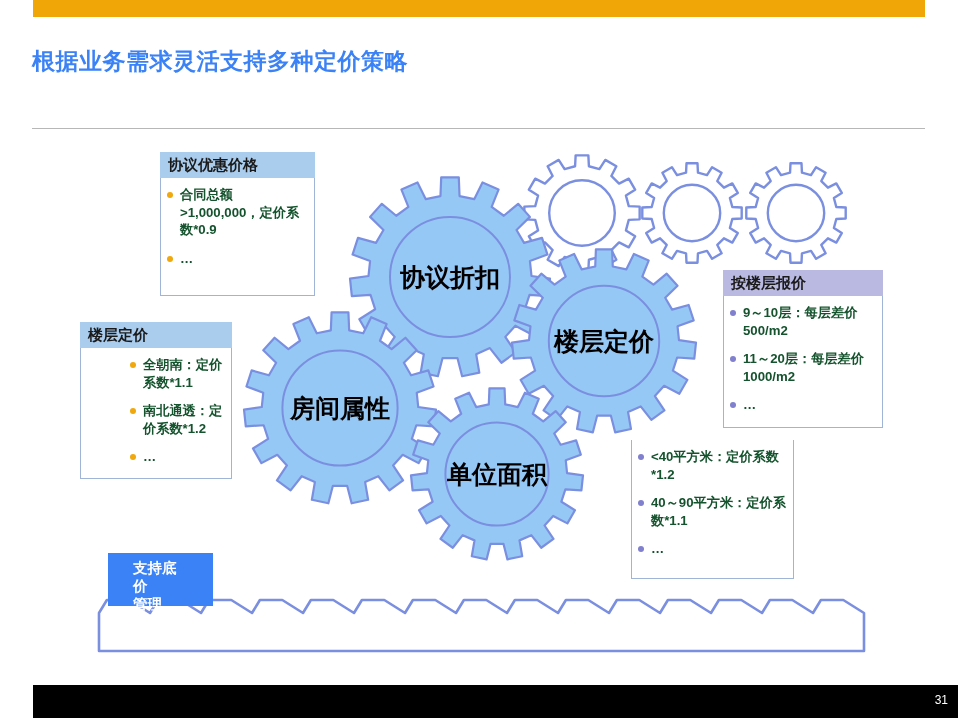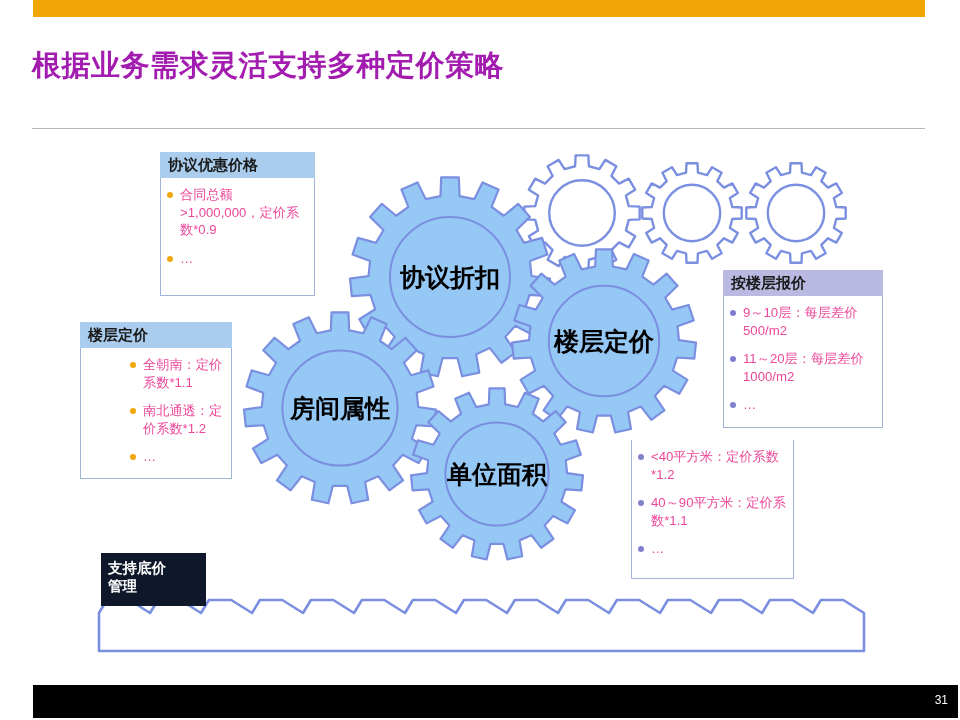--- a/index.html
+++ b/index.html
@@ -8,21 +8,21 @@
     font-family:"Liberation Sans","DejaVu Sans",sans-serif;
   }
   #slide{position:absolute;left:0;top:0;width:960px;height:720px;}
 
   
   .topbar{position:absolute;left:33px;top:0;width:892px;height:17px;background:#EFA606;}
 
   
   .title{
     position:absolute;left:32px;top:46px;width:880px;
-    font-size:29px;font-weight:bold;color:#a21caf;letter-spacing:0.5px;
+    font-size:23px;font-weight:bold;color:#3b82f6;letter-spacing:0.5px;
     white-space:nowrap;
   }
   .title-rule{position:absolute;left:32px;top:128px;width:893px;height:1px;background:#B7B7B7;}
 
   
   .botbar{position:absolute;left:33px;top:685px;width:925px;height:33px;background:#000000;}
   .pagenum{position:absolute;right:10px;top:8px;font-size:12px;color:#ffffff;}
 
   
   .gears{position:absolute;left:0;top:0;width:960px;height:720px;}
@@ -35,21 +35,21 @@
     box-sizing:border-box;
   }
   .card .body{
     border:1px solid #9FB4D6;border-top:none;
     padding:8px 6px 8px 4px;box-sizing:border-box;
     background:#ffffff;
   }
   .card ul{margin:0;padding:0;list-style:none;}
   .card li{
     position:relative;padding-left:15px;margin-bottom:11px;
-    font-size:13.2px;line-height:1.33;color:#ec4899;
+    font-size:13.2px;line-height:1.33;color:#14532d;font-weight:bold;
   }
   .card li:last-child{margin-bottom:0;}
   .card li::before{
     content:"";position:absolute;left:2px;top:6px;
     width:6px;height:6px;border-radius:50%;
   }
   .card.blue .hdr{background:#AACDEE;}
   .card.blue li::before{background:#F0A80C;}
   .card.purple .hdr{background:#B9B9E2;}
   .card.purple li::before{background:#8080CE;}
@@ -59,23 +59,23 @@
   #card-agreement .body{height:118px;}
   #card-orientation{left:80px;top:322px;width:152px;}
   #card-orientation .body{height:131px;padding-left:47px;}
   #card-floor{left:723px;top:270px;width:160px;}
   #card-floor .body{height:132px;}
   #card-area{left:631px;top:440px;width:163px;}
   #card-area .body{height:139px;}
 
   
   .baseprice{
-    position:absolute;left:101px;top:553px;width:105px;height:53px;
-    background:#0f172a;color:#ffffff;font-size:14.5px;font-weight:bold;
-    line-height:1.25;padding:6px 7px;box-sizing:border-box;white-space:pre-line;
+    position:absolute;left:108px;top:553px;width:105px;height:53px;
+    background:#3b82f6;color:#ffffff;font-size:14.5px;font-weight:bold;
+    line-height:1.25;padding:6px 25px;box-sizing:border-box;white-space:pre-line;
   }
   .ellipsis{letter-spacing:2px;}
 </style>
 </head>
 <body>
 
 <div id="slide">
 
   <div class="topbar"></div>
 

